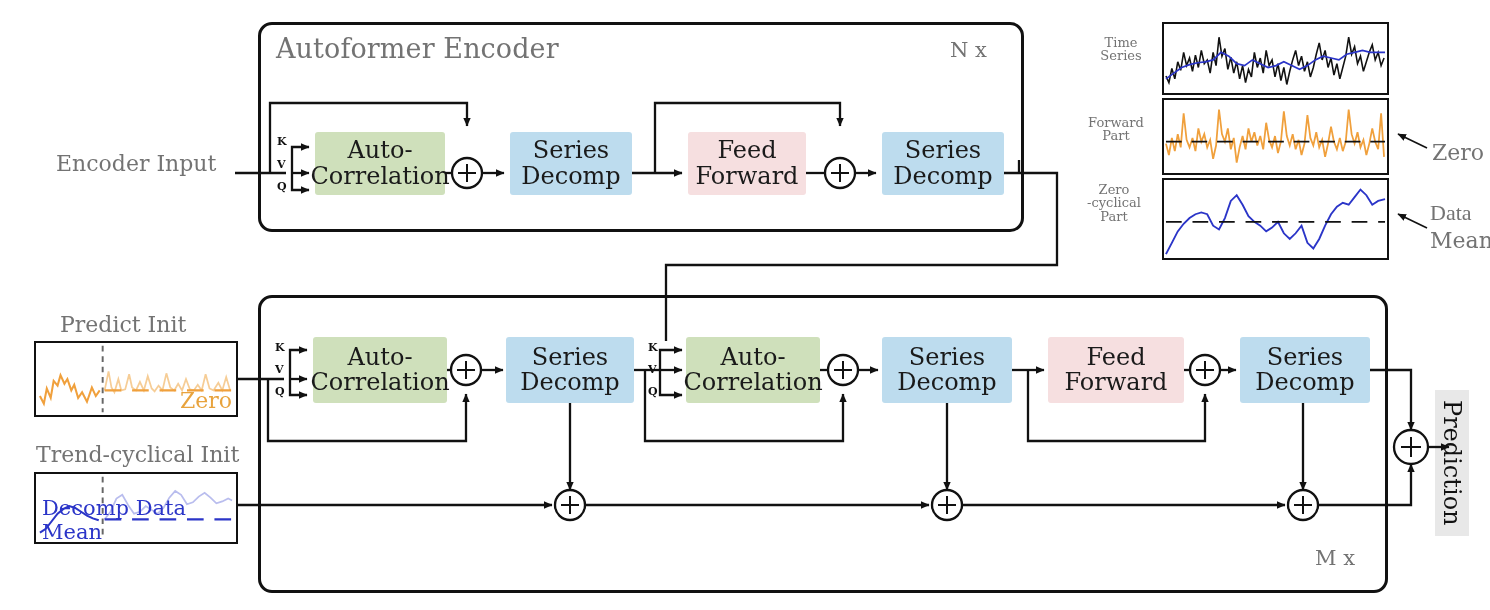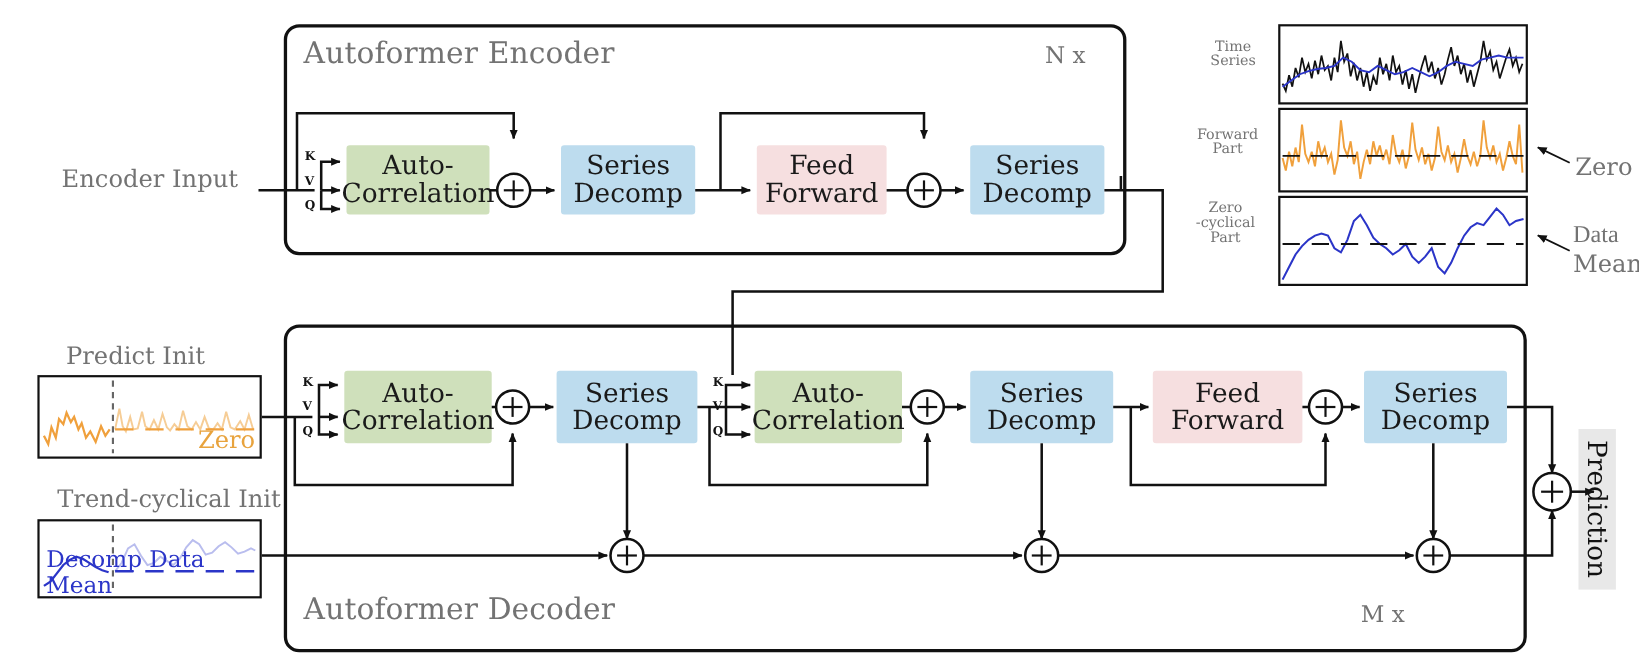--- a/index.html
+++ b/index.html
@@ -80,36 +80,35 @@
       <line x1="68" y1="3" x2="68" y2="73" stroke="#666" stroke-width="2" stroke-dasharray="6,5"></line>
       <polyline points="4,56 8,64 11,48 15,58 18,40 22,45 25,34 29,43 32,38 36,50 39,44 43,58 47,52 52,62 57,47 61,56 65,50" fill="none" stroke="#f0a03c" stroke-width="2.1"></polyline>
       <polyline points="70,50 74,30 77,47 80,52 84,38 87,50 91,49 95,33 98,47 102,50 106,41 110,50 114,35 118,48 121,51 125,45 129,50 133,32 137,47 141,50 145,43 149,50 153,38 157,49 161,50 165,44 169,50 173,33 177,48 181,50 186,42 190,50 194,36 198,50" fill="none" stroke="#f6cd96" stroke-width="1.8"></polyline>
       <g stroke="#f0a03c" stroke-width="2.2" stroke-dasharray="17,11">
           <line x1="70" y1="50" x2="200" y2="50"></line>
         </g>
     </svg>
     <div class="zero-txt" style="right:4px;bottom:2px;">Zero</div>
   </div>
 
-  <div class="lbl io-lbl" style="left:52px;top:442px;">Trend-cyclical Init</div>
+  <div class="lbl io-lbl" style="left:36px;top:442px;">Trend-cyclical Init</div>
   <div class="iobox" style="left:34px;top:472px;width:204px;height:72px;">
     <svg viewBox="0 0 204 72" preserveAspectRatio="none" style="position:absolute;left:0;top:0;width:100%;height:100%;">
       <line x1="68" y1="3" x2="68" y2="69" stroke="#666" stroke-width="2" stroke-dasharray="6,5"></line>
       <polyline points="4,62 10,58 16,50 22,42 28,37 34,34 40,36 46,40 52,44 58,47 64,49" fill="none" stroke="#2b35c8" stroke-width="2.1"></polyline>
       <polyline points="70,48 76,40 82,26 88,22 94,33 100,42 106,40 112,34 118,38 124,42 130,36 136,25 142,18 148,22 154,32 160,30 166,24 172,20 178,25 184,31 190,29 196,26 200,28" fill="none" stroke="#b9bdee" stroke-width="1.8"></polyline>
       <g stroke="#2b35c8" stroke-width="2.4" stroke-dasharray="17,11">
           <line x1="70" y1="48" x2="200" y2="48"></line>
         </g>
     </svg>
     <div class="mean-txt" style="left:6px;bottom:-2px;">Decomp Data Mean</div>
   </div>
 
   <div class="bigbox" style="left:258px;top:295px;width:1124px;height:292px;"></div>
-  <div class="lbl title-lbl" style="left:276px;top:539px;">Autoformer Decoder</div>
-  <div class="lbl rep-lbl" style="left:1237px;top:546px;">M x</div>
+  <div class="lbl rep-lbl" style="left:1315px;top:546px;">M x</div>
 
   <div class="kvq" style="left:275px;top:341px;">K</div>
   <div class="kvq" style="left:275px;top:363px;">V</div>
   <div class="kvq" style="left:275px;top:385px;">Q</div>
 
   <div class="kvq" style="left:648px;top:341px;">K</div>
   <div class="kvq" style="left:648px;top:363px;">V</div>
   <div class="kvq" style="left:648px;top:385px;">Q</div>
 
   <div class="blk" style="left:313px;top:337px;width:134px;height:66px;background:#cfe0bb;">

